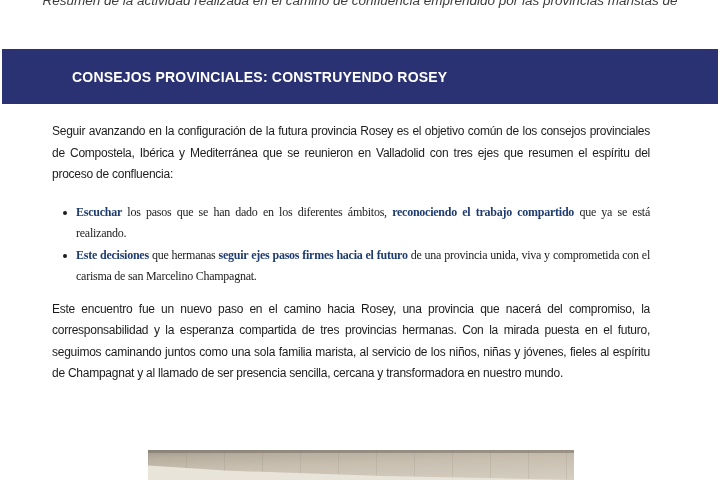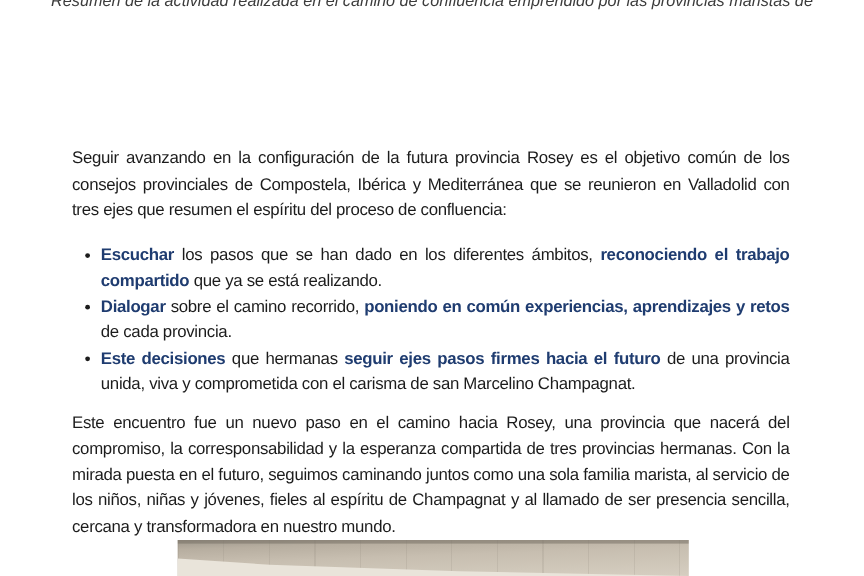--- a/index.html
+++ b/index.html
@@ -41,36 +41,37 @@
     color:var(--banner-fg);
     font-weight:bold;
     font-size:14px;
     letter-spacing:.2px;
     padding-left:70px;
     white-space:nowrap;
   }
   
   .content{
     position:absolute;
-    top:121px;left:60px;width:598px;
+    top:121px;left:52px;width:598px;
     color:var(--body-text);
-    font-size:14px;
+    font-size:12px;
     letter-spacing:-0.25px;
     line-height:21.5px;
     text-align:justify;
   }
   .content p{margin:0;}
   .content .hl{
     color:var(--accent-blue);
     font-weight:bold;
   }
   ul.bullets{
     list-style:none;
     margin:16px 0 0 0;
     padding:0;
+    font-family:Liberation Serif, serif;
   }
   ul.bullets li{
     position:relative;
     padding-left:24px;
     text-align:justify;
   }
   ul.bullets li::before{
     content:"";
     position:absolute;
     left:11px;top:9px;
@@ -105,27 +106,29 @@
 </style>
 </head>
 <body>
 
 <div class="page">
 
   <div class="header-note">
     <div>Resumen de la actividad realizada en el camino de confluencia emprendido por las provincias maristas de</div>
   </div>
 
+  <div class="banner">
+    <span class="banner-title">CONSEJOS PROVINCIALES: CONSTRUYENDO ROSEY</span>
+  </div>
 
   <div class="content">
     <p><span>Seguir avanzando en la configuración de la futura provincia Rosey es el objetivo común de los consejos provinciales de Compostela, Ibérica y Mediterránea que se reunieron en Valladolid con tres ejes que resumen el espíritu del proceso de confluencia:</span></p>
 
     <ul class="bullets">
       <li><span class="hl">Escuchar</span><span> los pasos que se han dado en los diferentes ámbitos, </span><span class="hl">reconociendo el trabajo compartido</span><span> que ya se está realizando.</span></li>
-      <li><span class="hl">Dialogar</span><span> sobre el camino recorrido, </span><span class="hl">poniendo en común experiencias, aprendizajes y retos</span><span> de cada provincia.</span></li>
       <li><span class="hl">Este decisiones</span><span> que hermanas </span><span class="hl">seguir ejes pasos firmes hacia el futuro</span><span> de una provincia unida, viva y comprometida con el carisma de san Marcelino Champagnat.</span></li>
     </ul>
 
     <p class="closing"><span>Este encuentro fue un nuevo paso en el camino hacia Rosey, una provincia que nacerá del compromiso, la corresponsabilidad y la esperanza compartida de tres provincias hermanas. Con la mirada puesta en el futuro, seguimos caminando juntos como una sola familia marista, al servicio de los niños, niñas y jóvenes, fieles al espíritu de Champagnat y al llamado de ser presencia sencilla, cercana y transformadora en nuestro mundo.</span></p>
   </div>
 
   <div class="photo"></div>
 
 </div>
 

